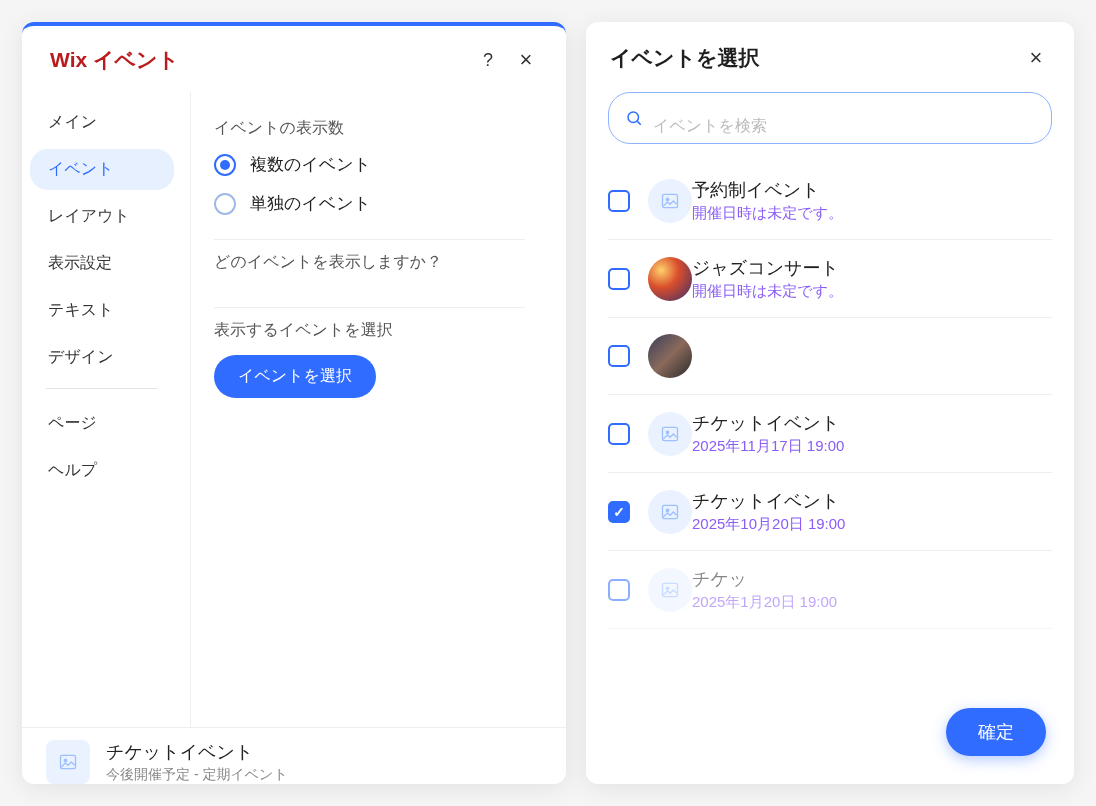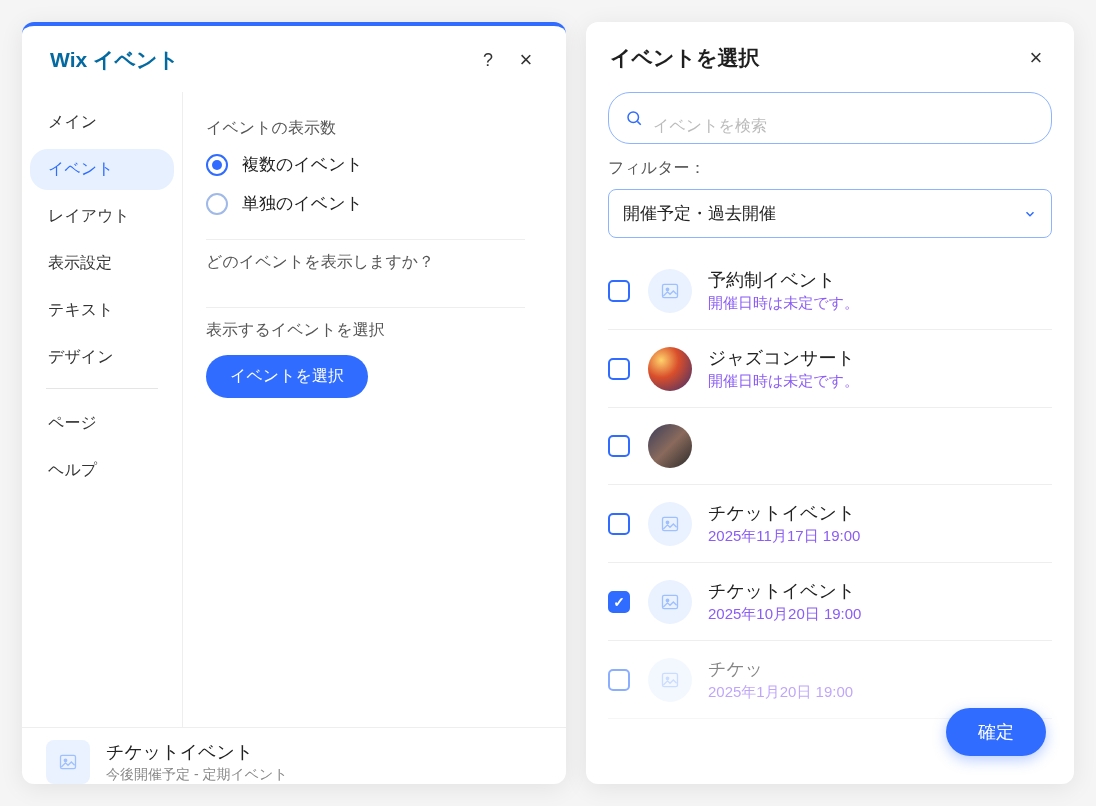--- a/index.html
+++ b/index.html
@@ -26,28 +26,28 @@
     width: 544px; height: 762px;
     border-top: 4px solid #2F6CFF;
     display: flex;
     flex-direction: column;
   }
   #left-header {
     display: flex;
     align-items: center;
     padding: 20px 26px 18px 28px;
   }
-  #left-title { font-size: 21px; font-weight: 700; color: #0369a1; flex: 1; }
+  #left-title { font-size: 21px; font-weight: 700; color: #b91c1c; flex: 1; }
   .hdr-icon {
     width: 28px; height: 28px; display: flex; align-items: center; justify-content: center;
     color: #333; font-size: 18px; cursor: pointer; border-radius: 6px;
   }
   .hdr-icon:last-child { margin-left: 10px; font-size: 22px; }
 
-  #left-body { display: flex; flex: 1; min-height: 0; }
+  #left-body { display: flex; flex: 1; min-height: 0; gap: 8px; }
   #left-nav {
     width: 160px; padding: 10px 8px; border-right: 0;
   }
   .nav-item {
     padding: 10px 18px; font-size: 16px; color: #333;
     border-radius: 18px; cursor: pointer; margin-bottom: 6px;
   }
   .nav-item.active { background: #E6F0FF; color: #2F6CFF; }
   .nav-divider { height: 1px; background: #e5e5e5; margin: 10px 16px 14px 16px; }
 
@@ -136,21 +136,21 @@
   }
   .checkbox.checked { background: #2F6CFF; }
   .checkbox.checked::after { content: "✓"; color: #fff; font-size: 14px; font-weight: bold; }
   .ev-thumb {
     width: 44px; height: 44px; border-radius: 50%; background: #EAF2FF;
     display: flex; align-items: center; justify-content: center; color: #9FC0FF;
     flex-shrink: 0; overflow: hidden;
   }
   .ev-thumb.photo1 { background: radial-gradient(circle at 30% 30%, #ffd26b 0%, #d94e2b 40%, #3a2e6e 100%); }
   .ev-thumb.photo2 { background: linear-gradient(135deg, #3a3e5a 0%, #8a6a5c 50%, #2a2a2a 100%); }
-  .ev-text { margin-left: 16px; }
+  .ev-text { }
   .ev-title { font-size: 18px; color: #222; }
   .ev-sub { font-size: 15px; color: #8b5cf6; margin-top: 2px; }
   .ev-row.faded { opacity: 0.55; }
 
   #confirm-btn {
     position: absolute; right: 28px; bottom: 28px;
     background: #2F6CFF; color: #fff; border: none;
     padding: 12px 32px; border-radius: 24px; font-size: 18px; cursor: pointer;
     box-shadow: 0 4px 14px rgba(47,108,255,0.35);
   }
@@ -228,31 +228,20 @@
   </div>
 
   <div id="search">
     <svg width="18" height="18" viewBox="0 0 24 24" fill="none" stroke="currentColor" stroke-width="2">
         <circle cx="11" cy="11" r="7"></circle>
         <line x1="21" y1="21" x2="16.5" y2="16.5"></line>
       </svg>
     <input type="text" placeholder="イベントを検索" style="">
   </div>
 
-  <div id="filter-block">
-    <div id="filter-label">フィルター：</div>
-    <div class="select">
-      <span>開催予定・過去開催</span>
-      <span class="chevron">
-        <svg width="14" height="14" viewBox="0 0 24 24" fill="none" stroke="currentColor" stroke-width="2.5">
-            <polyline points="6 9 12 15 18 9"></polyline>
-          </svg>
-      </span>
-    </div>
-  </div>
 
   <div id="event-list">
       <div class="ev-row">
         <div class="checkbox"></div>
         <div class="ev-thumb">
           <svg viewBox="0 0 24 24" width="20" height="20" fill="none" stroke="currentColor" stroke-width="1.6">
             <rect x="3" y="4" width="18" height="16" rx="2"></rect>
             <circle cx="9" cy="10" r="1.5" fill="currentColor"></circle>
             <path d="M4 18l5-5 3 3 4-4 4 4"></path>
           </svg>

